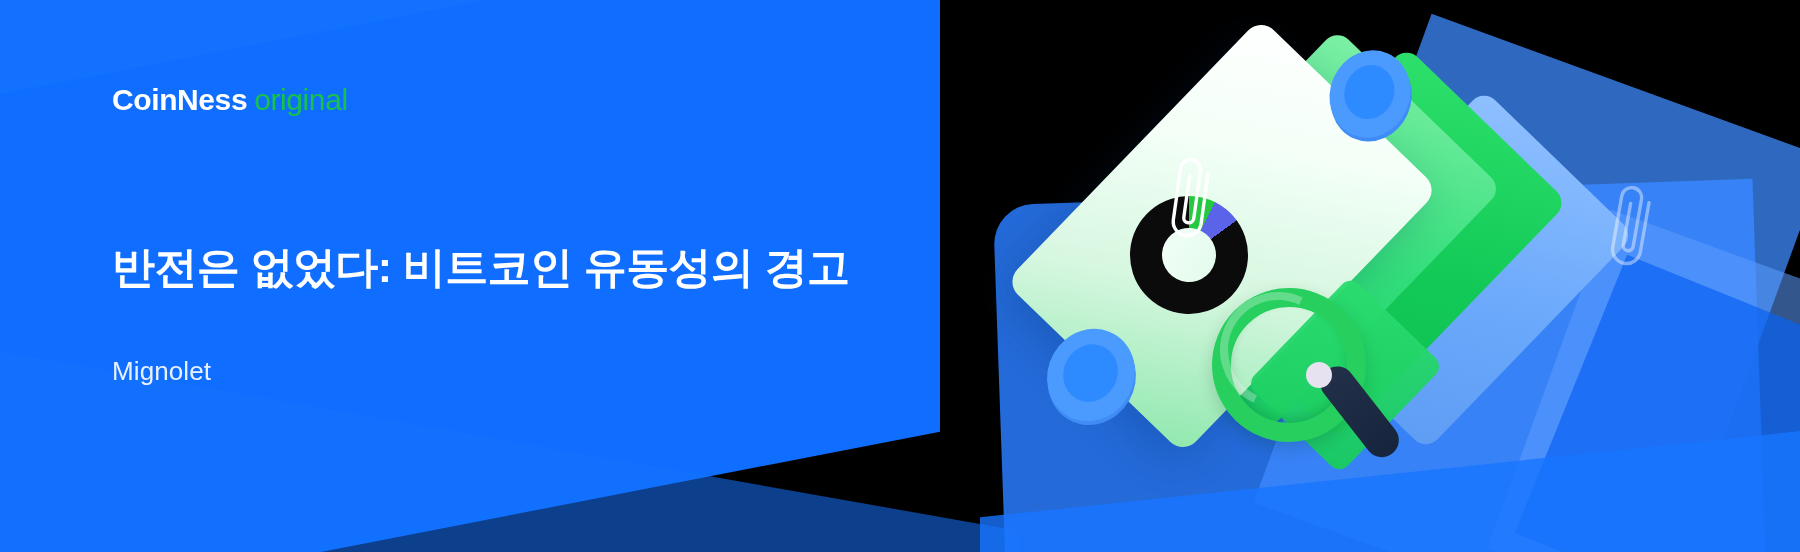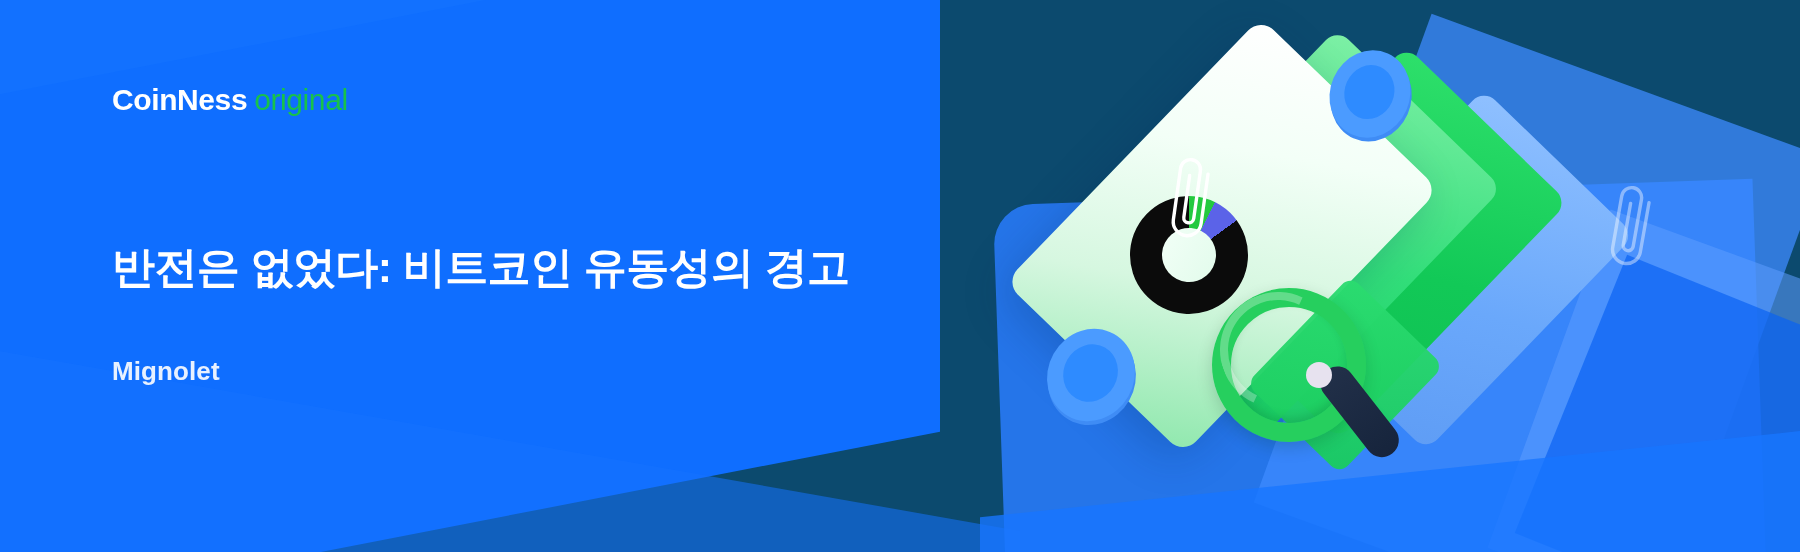--- a/index.html
+++ b/index.html
@@ -3,21 +3,21 @@
 <meta charset="utf-8">
 <style>
   html,body{margin:0;padding:0;}
   body{
     width:1800px;height:552px;overflow:hidden;
     font-family:"Liberation Sans","DejaVu Sans",sans-serif;
     background:#0b69ff;
   }
   .banner{
     position:relative;width:1800px;height:552px;overflow:hidden;
-    background:#0c4a6e;
+    background:#000000;
   }
   
   .bg-layer{position:absolute;inset:0;overflow:hidden;}
   .bg-soft-rect-top{
     position:absolute;left:-320px;top:-250px;width:1020px;height:430px;
     background:#1271ff;border-radius:0 0 46px 0;
     transform:rotate(-1.2deg);
   }
   .bg-soft-rect-mid{
     position:absolute;left:-420px;top:176px;width:1360px;height:520px;
@@ -60,21 +60,21 @@
   }
   .brand-main{color:#ffffff;font-weight:700;}
   .brand-sub{color:#18c24a;font-weight:400;margin-left:7px;}
   .headline{
     position:absolute;left:112px;top:212px;
     color:#ffffff;font-size:43px;font-weight:700;letter-spacing:-.6px;
     white-space:nowrap;line-height:1.25;
   }
   .byline{
     position:absolute;left:112px;top:356px;
-    color:#e8f1ff;font-size:26px;font-weight:700;letter-spacing:.1px;
+    color:#e8f1ff;font-size:26px;font-weight:400;letter-spacing:.1px;
   }
   
   .illo{position:absolute;left:980px;top:0;width:820px;height:552px;}
   .card{position:absolute;border-radius:14px;}
   .card-blue{
     left:370px;top:120px;width:210px;height:300px;
     background:linear-gradient(150deg,#8fc0ff 0%,#6aa8fb 60%,#5f9df5 100%);
     transform:rotate(44deg);border-radius:16px;
   }
   .card-green-dark{

